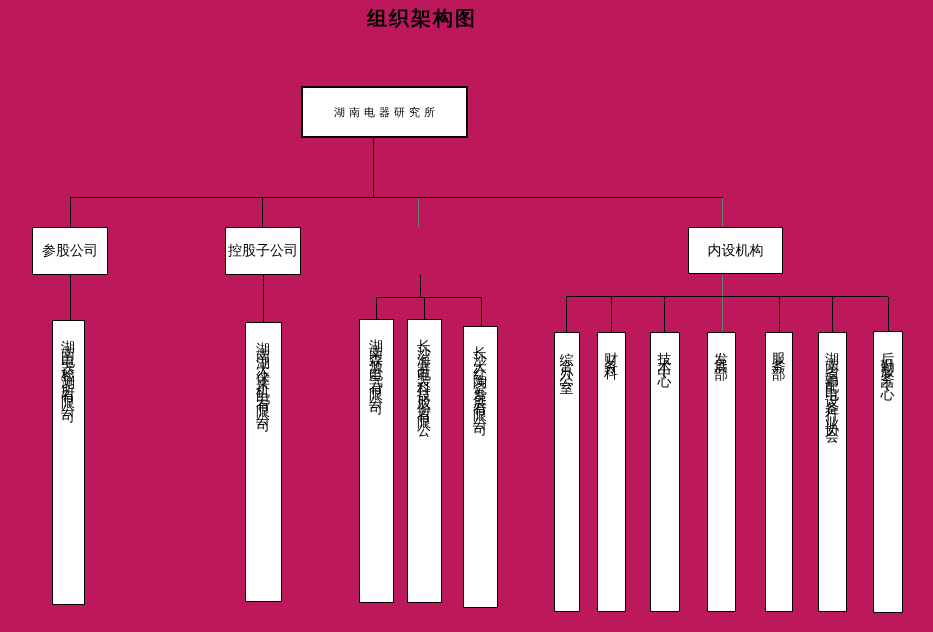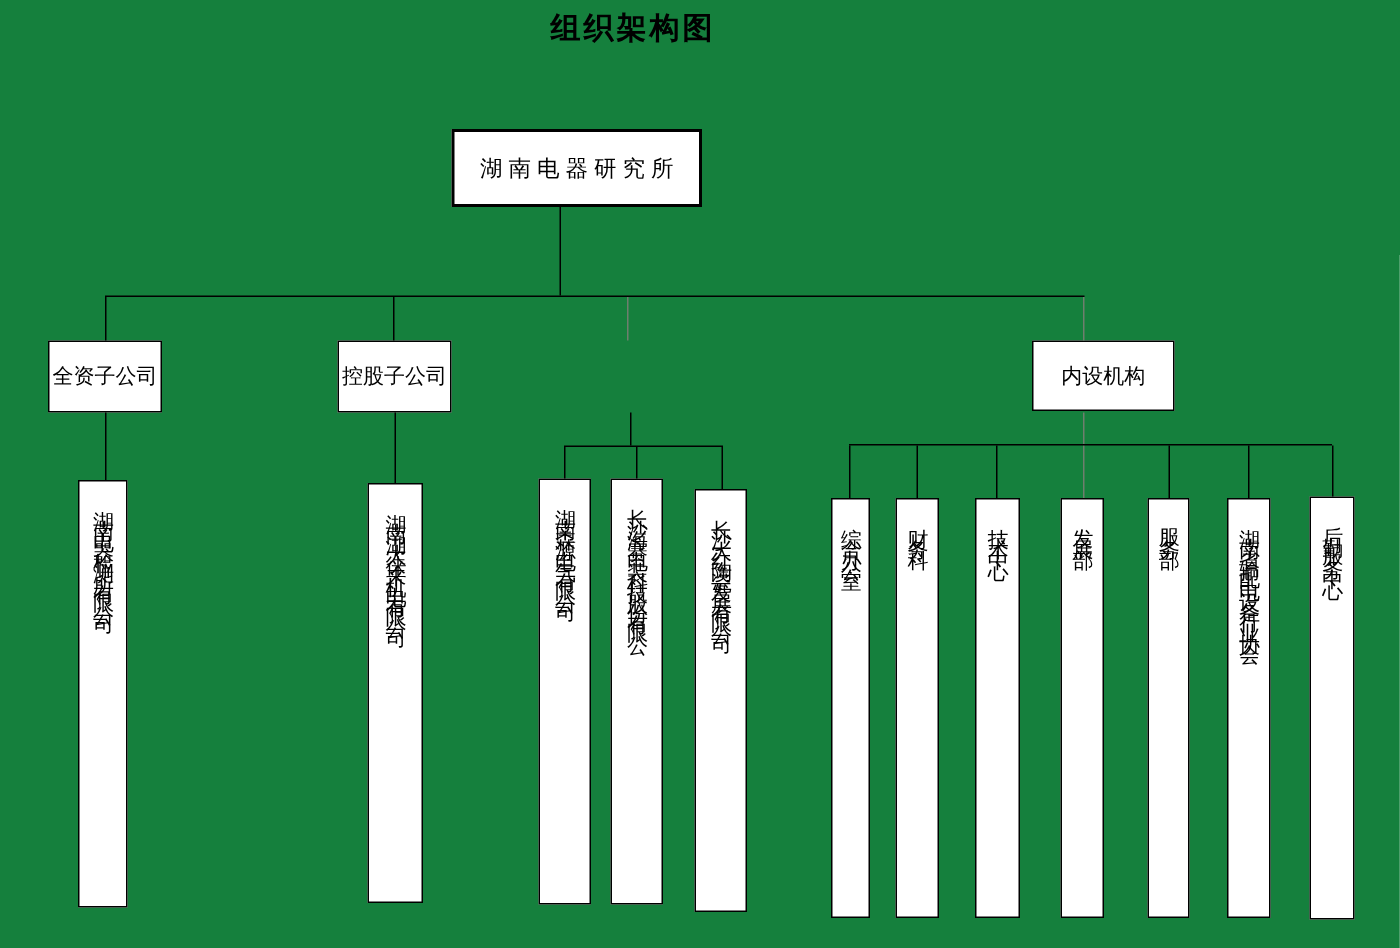--- a/index.html
+++ b/index.html
@@ -2,21 +2,21 @@
 <html><head>
 <meta charset="utf-8">
 <style>
   html, body { margin: 0; padding: 0; }
   body { font-family: "DejaVu Sans", "Liberation Sans", sans-serif; }
 
   .stage {
     position: relative;
     width: 933px;
     height: 632px;
-    background: #15803d;
+    background: #be185d;
     overflow: hidden;
   }
 
   .title {
     position: absolute;
     left: 352px; top: 5px; width: 140px;
     text-align: center;
     font-size: 20px;
     font-weight: bold;
     letter-spacing: 2px;
@@ -31,21 +31,21 @@
     border: 1px solid #000;
     display: flex;
     align-items: center;
     justify-content: center;
     font-size: 14px;
     color: #000;
     white-space: nowrap;
   }
   .box.root {
     border-width: 2px;
-    font-size: 15px;
+    font-size: 11px;
     letter-spacing: 4px;
     padding-left: 4px; 
   }
 
   
   .vbox {
     position: absolute;
     box-sizing: border-box;
     background: #ffffff;
     border: 1px solid #000;
@@ -80,21 +80,21 @@
 <body>
 
 <div class="stage">
 
   <div class="title">组织架构图</div>
 
   <div class="dot" style="left:389px;top:89px;"></div>
 
   <div class="box root" style="left:301px;top:86px;width:167px;height:52px;">湖南电器研究所</div>
 
-  <div class="box" style="left:32px;top:227px;width:76px;height:48px;">全资子公司</div>
+  <div class="box" style="left:32px;top:227px;width:76px;height:48px;">参股公司</div>
   <div class="box" style="left:225px;top:227px;width:76px;height:48px;">控股子公司</div>
   <div class="box" style="left:688px;top:227px;width:95px;height:47px;">内设机构</div>
 
   <div class="vbox" style="left:52px;top:320px;width:33px;height:285px;">
     <span class="vtext">湖南电器检测所有限公司</span>
   </div>
 
   <div class="vbox" style="left:245px;top:322px;width:37px;height:280px;">
     <span class="vtext">湖南湖大徕来机电有限公司</span>
   </div>

